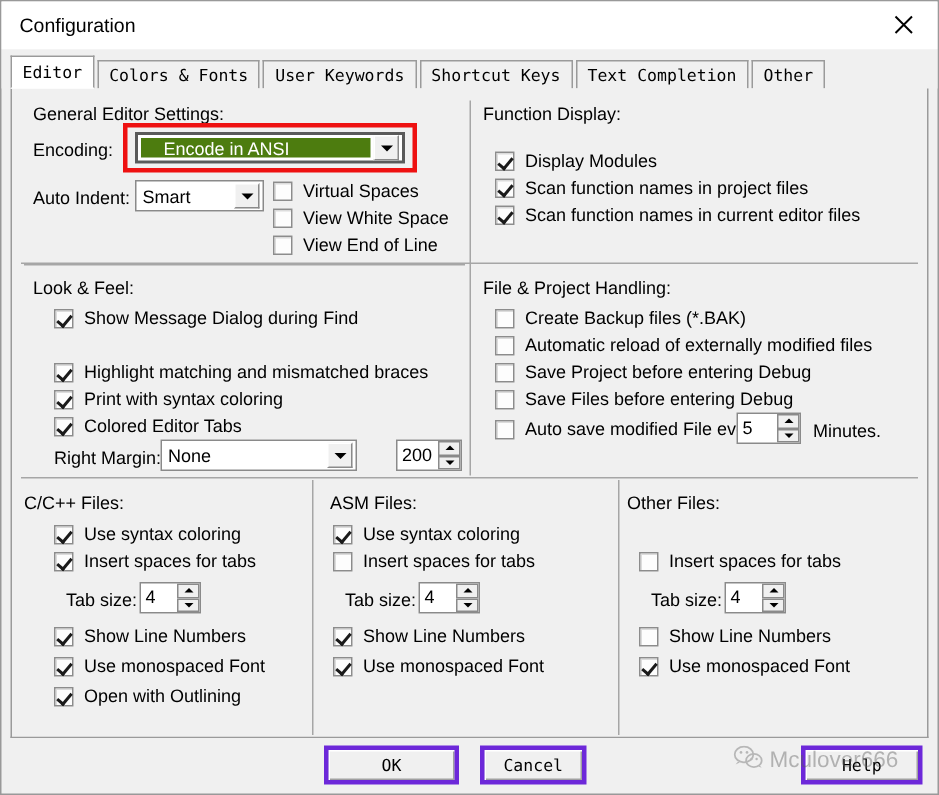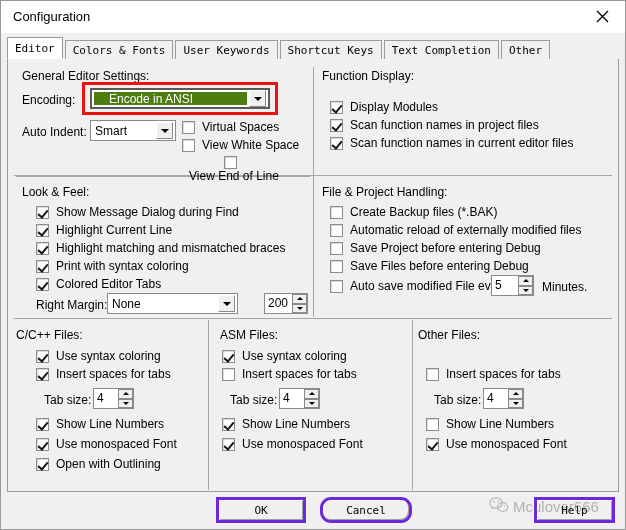--- a/index.html
+++ b/index.html
@@ -156,21 +156,21 @@
       </div>
 
       <div class="cb" style="left:174px;top:61px;">
         <span class="box"></span>
         <span class="txt">Virtual Spaces</span>
       </div>
       <div class="cb" style="left:174px;top:79px;">
         <span class="box"></span>
         <span class="txt">View White Space</span>
       </div>
-      <div class="cb" style="left:174px;top:97px;flex-direction:column;">
+      <div class="cb" style="left:174px;top:97px;">
         <span class="box"></span>
         <span class="txt">View End of Line</span>
       </div>
 
       <div class="group-title" style="left:314px;top:10px;">Function Display:</div>
       <div class="cb" style="left:322px;top:41px;">
         <span class="box on"></span>
         <span class="txt">Display Modules</span>
       </div>
       <div class="cb" style="left:322px;top:59px;">
@@ -179,24 +179,20 @@
       </div>
       <div class="cb" style="left:322px;top:77px;">
         <span class="box on"></span>
         <span class="txt">Scan function names in current editor files</span>
       </div>
 
       <div class="group-title" style="left:14px;top:126px;">Look &amp; Feel:</div>
       <div class="cb" style="left:28px;top:146px;">
         <span class="box on"></span>
         <span class="txt">Show Message Dialog during Find</span>
-      </div>
-      <div class="cb" style="left:28px;top:164px;">
-        <span class="box on"></span>
-        <span class="txt">Highlight Current Line</span>
       </div>
       <div class="cb" style="left:28px;top:182px;">
         <span class="box on"></span>
         <span class="txt">Highlight matching and mismatched braces</span>
       </div>
       <div class="cb" style="left:28px;top:200px;">
         <span class="box on"></span>
         <span class="txt">Print with syntax coloring</span>
       </div>
       <div class="cb" style="left:28px;top:218px;">
@@ -346,21 +342,21 @@
       <div class="cb" style="left:418px;top:378px;">
         <span class="box on"></span>
         <span class="txt">Use monospaced Font</span>
       </div>
 
     </div>
   </div>
 
   <div class="btnbar">
     <div class="btn" style="left:209px;top:4px;width:90px;">OK</div>
-    <div class="btn" style="left:313px;top:4px;width:92px;border-radius:11px;">Cancel</div>
+    <div class="btn" style="left:313px;top:4px;width:71px;">Cancel</div>
     <div class="btn" style="left:527px;top:4px;width:81px;">Help</div>
   </div>
 
   <div class="watermark">
     <span>
       <svg width="20" height="16" viewBox="0 0 20 16">
         <ellipse cx="7" cy="6" rx="6.2" ry="5.2" fill="none" stroke="#6b6b6b" stroke-width="1.2"></ellipse>
         <circle cx="5" cy="4.6" r="0.9" fill="#6b6b6b"></circle>
         <circle cx="9" cy="4.6" r="0.9" fill="#6b6b6b"></circle>
         <path d="M3 10.6 L1.4 12.6 L4.2 11.4 Z" fill="#6b6b6b"></path>

